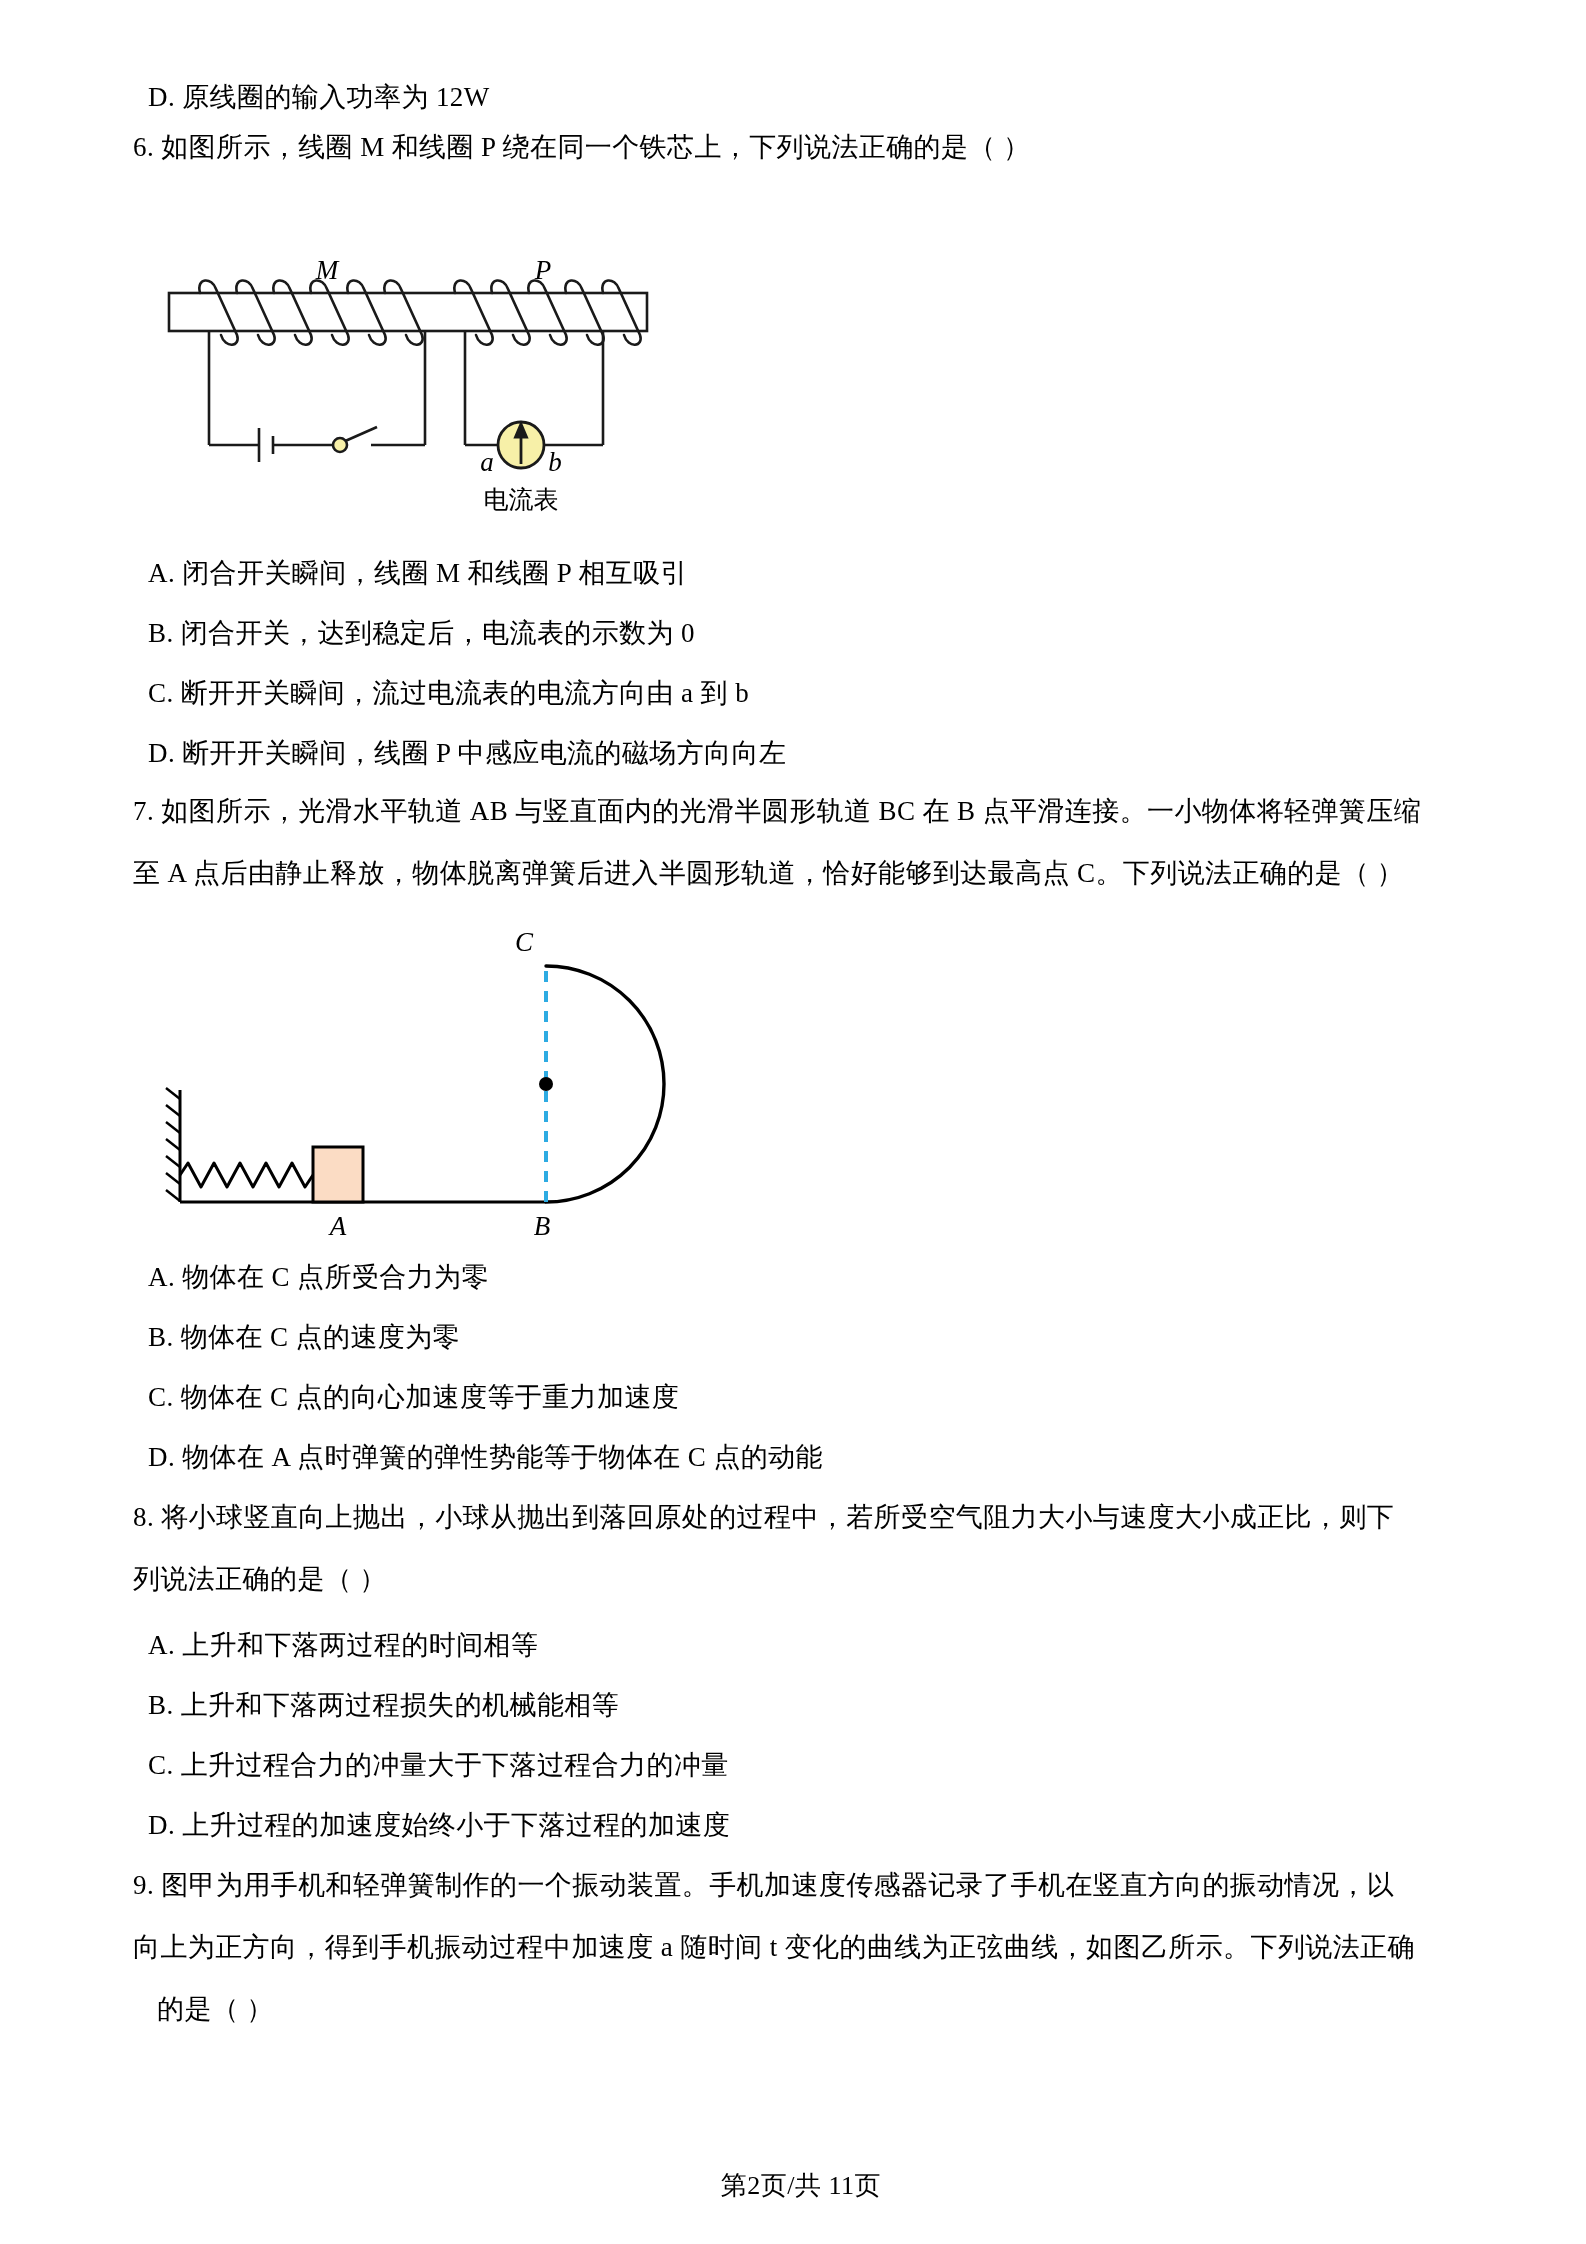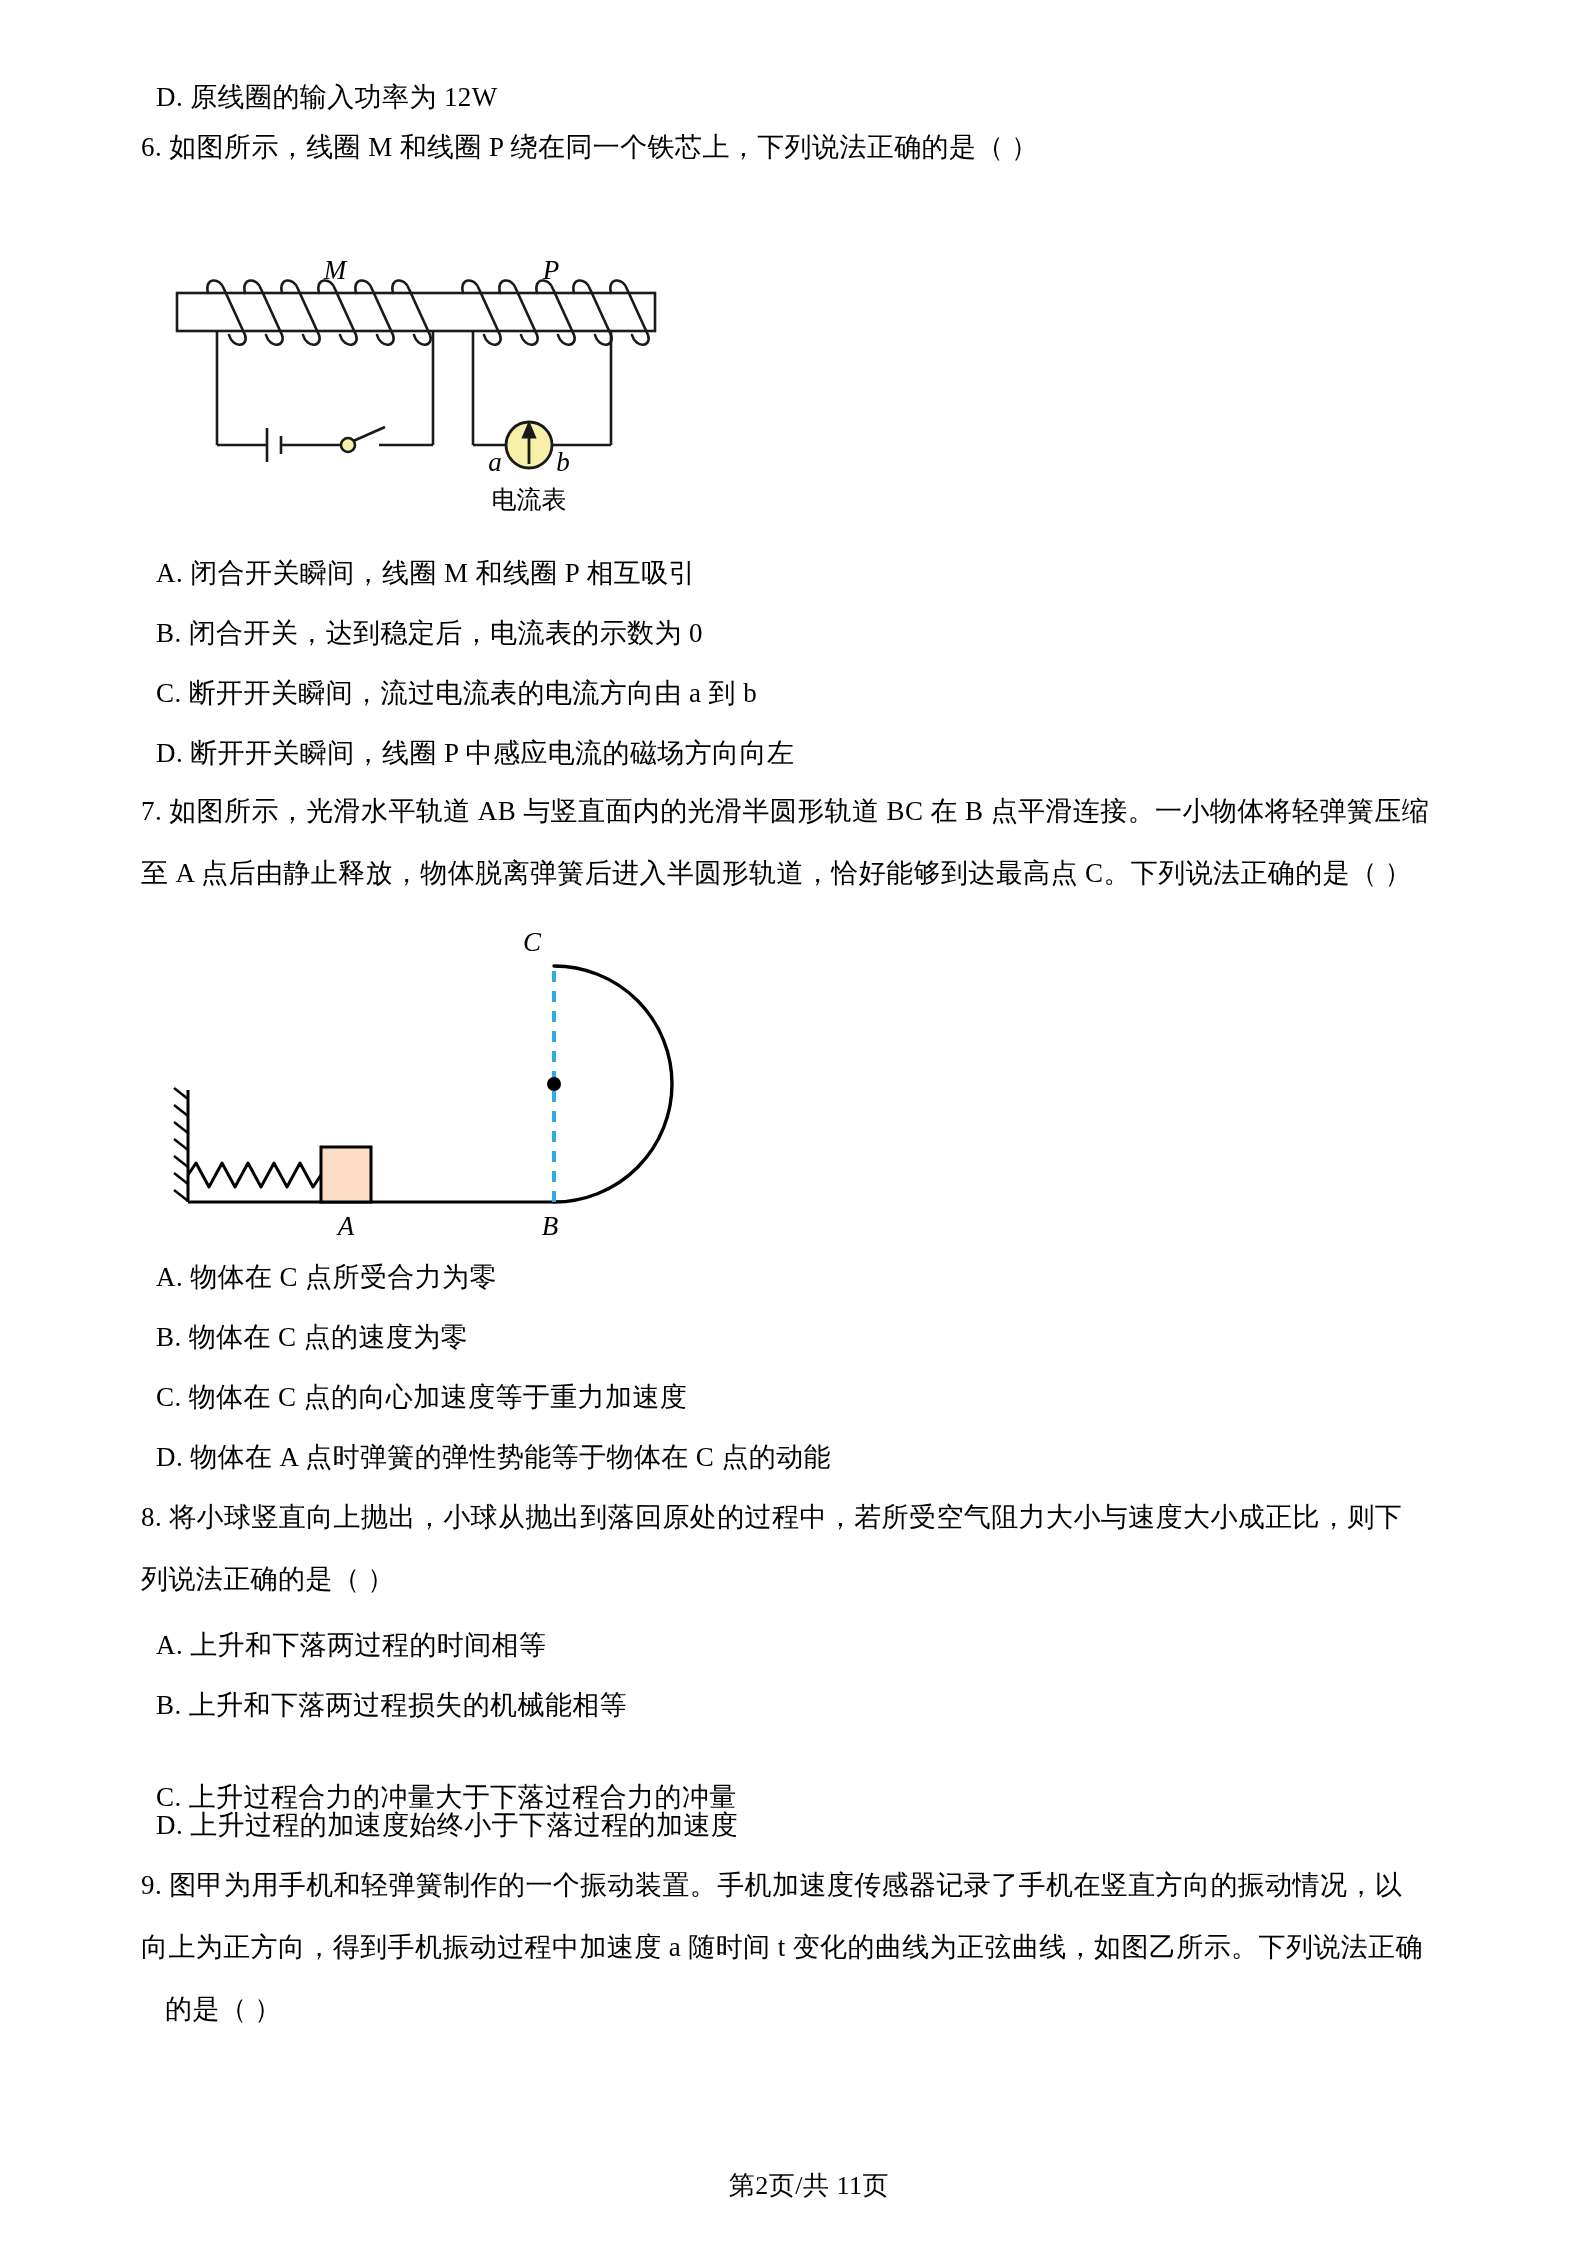--- a/index.html
+++ b/index.html
@@ -11,21 +11,21 @@
   body {
     width: 1586px;
     height: 2244px;
     position: relative;
     font-family: "Liberation Serif", "DejaVu Serif", serif;
     color: #000000;
     overflow: hidden;
   }
   .page {
     position: absolute;
-    left: 16px; top: 0;
+    left: 8px; top: 0;
     width: 1467px;
     height: 2244px;
   }
   .content {
     position: absolute;
     left: 140px;
     top: 0;
     width: 1320px;
   }
 
@@ -205,21 +205,21 @@
     <div class="opt-line abs" style="left:0px; top:1264px;">A. 物体在 C 点所受合力为零</div>
     <div class="opt-line abs" style="left:0px; top:1324px;">B. 物体在 C 点的速度为零</div>
     <div class="opt-line abs" style="left:0px; top:1384px;">C. 物体在 C 点的向心加速度等于重力加速度</div>
     <div class="opt-line abs" style="left:0px; top:1444px;">D. 物体在 A 点时弹簧的弹性势能等于物体在 C 点的动能</div>
 
     <div class="q-line abs" style="left:-15px; top:1504px;">8. 将小球竖直向上抛出，小球从抛出到落回原处的过程中，若所受空气阻力大小与速度大小成正比，则下</div>
     <div class="q-line abs" style="left:-15px; top:1566px;">列说法正确的是（    ）</div>
 
     <div class="opt-line abs" style="left:0px; top:1632px;">A. 上升和下落两过程的时间相等</div>
     <div class="opt-line abs" style="left:0px; top:1692px;">B. 上升和下落两过程损失的机械能相等</div>
-    <div class="opt-line abs" style="left:0px; top:1752px;margin-top:32px;">C. 上升过程合力的冲量大于下落过程合力的冲量</div>
+    <div class="opt-line abs" style="left:0px; top:1752px;">C. 上升过程合力的冲量大于下落过程合力的冲量</div>
     <div class="opt-line abs" style="left:0px; top:1812px;">D. 上升过程的加速度始终小于下落过程的加速度</div>
 
     <div class="q-line abs" style="left:-15px; top:1872px;">9. 图甲为用手机和轻弹簧制作的一个振动装置。手机加速度传感器记录了手机在竖直方向的振动情况，以</div>
     <div class="q-line abs" style="left:-15px; top:1934px;">向上为正方向，得到手机振动过程中加速度 a 随时间 t 变化的曲线为正弦曲线，如图乙所示。下列说法正确</div>
     <div class="q-line abs" style="left:-15px; top:1996px;margin-left:24px;">的是（    ）</div>
 
   </div>
 
   <div class="footer">第2页/共 11页</div>
 </div>

